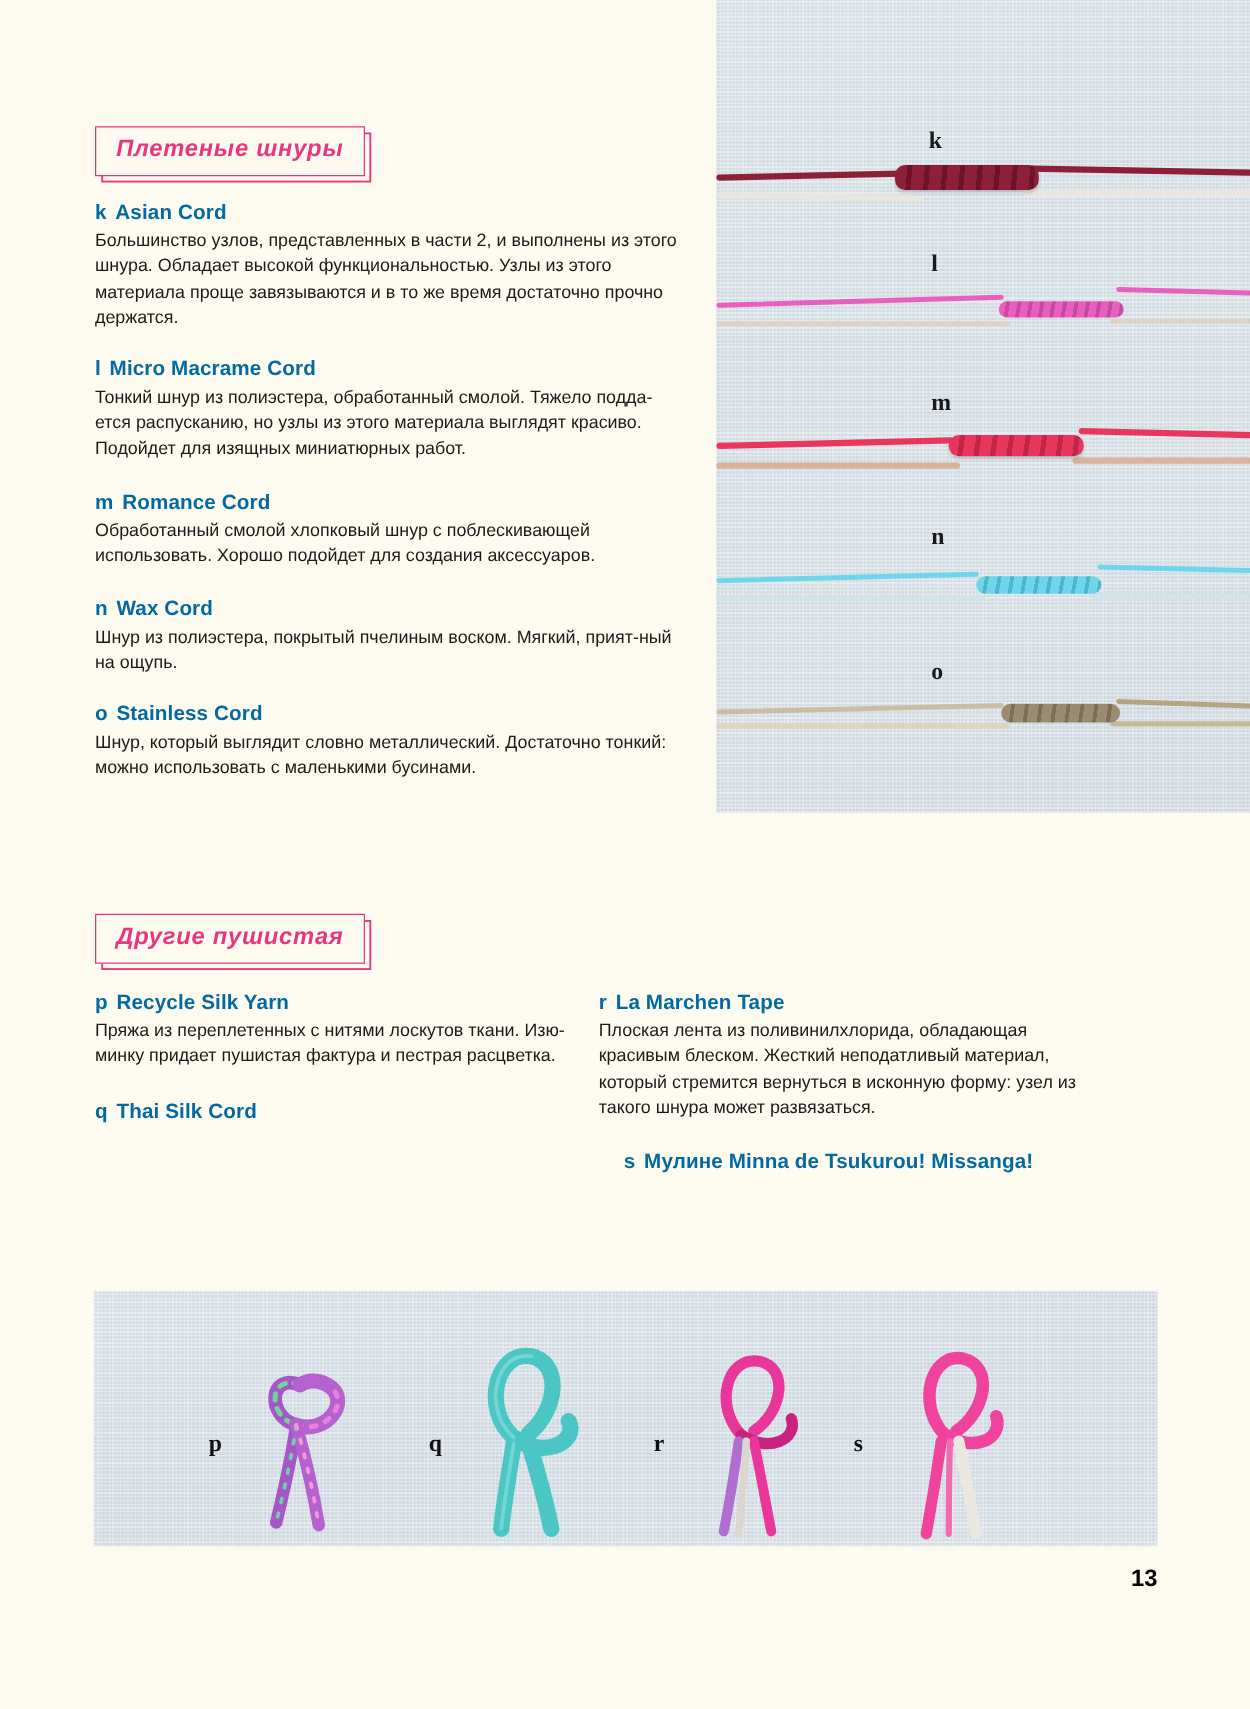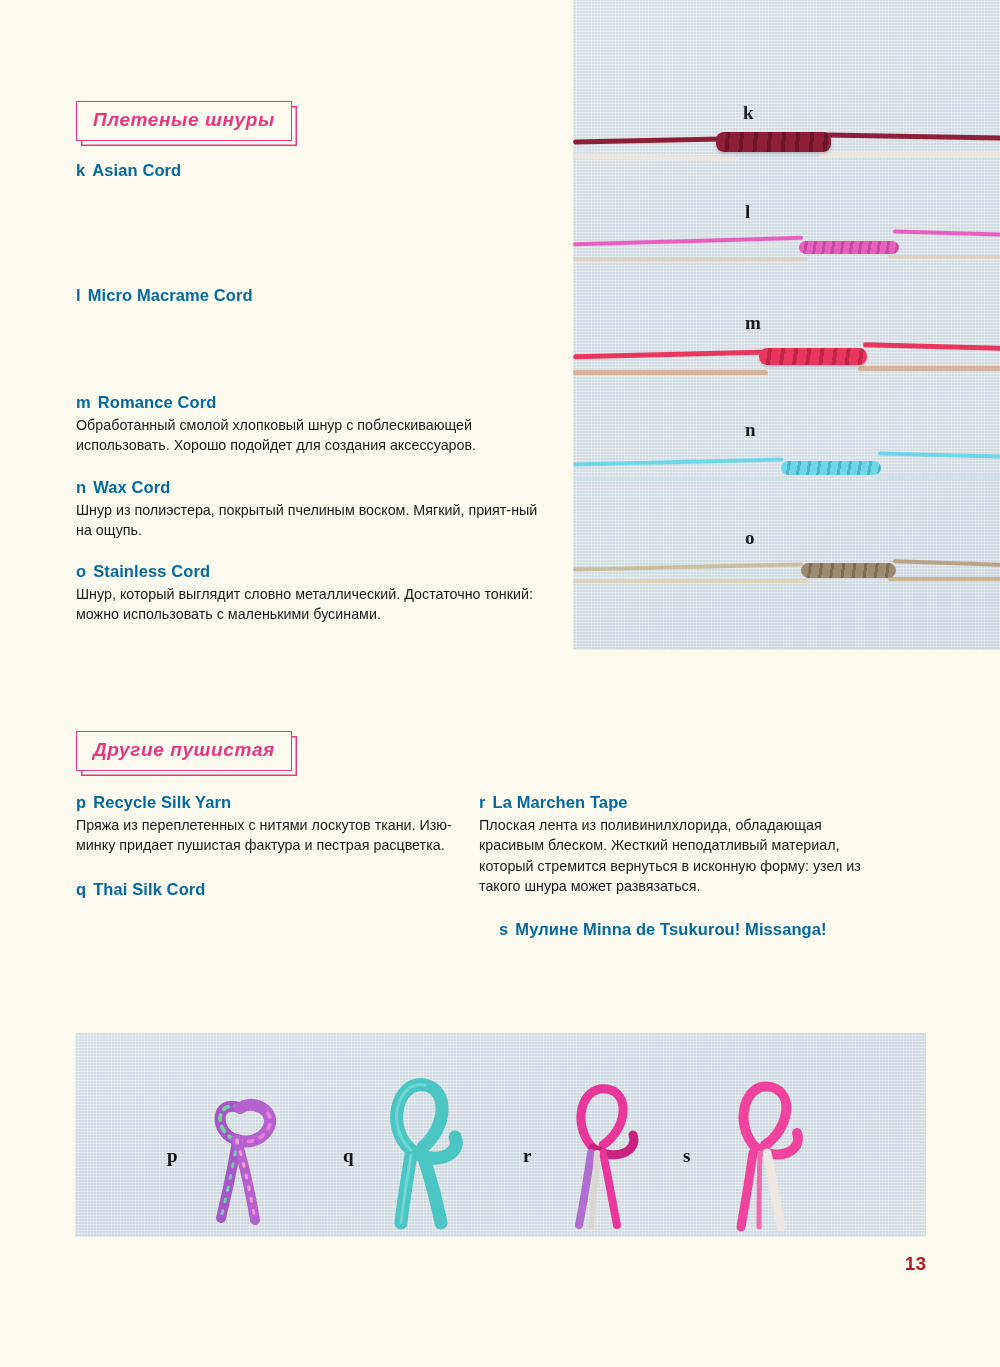--- a/index.html
+++ b/index.html
@@ -107,21 +107,21 @@
   }
 
   
   #page-number {
     position: absolute;
     right: 74px;
     top: 1253px;
     font-family: "Liberation Sans", sans-serif;
     font-weight: bold;
     font-size: 19px;
-    color: #b91c1c;
+    color: #000000;
   }
 </style>
 </head>
 <body>
 
 <div id="top-photo">
   <div class="linen"></div>
 
   <div class="cord-row" style="top:110px">
     <div class="cord-letter" style="left:170px; top:-8px">k</div>
@@ -170,26 +170,28 @@
 </div>
 
 <div class="section-title" style="left:76px; top:101px">
   <span>Плетеные шнуры</span>
 </div>
 
 <div class="entry" style="left:76px; top:161px; width:470px">
   <h3>
     <span class="ltr">k</span><span>Asian Cord</span>
   </h3>
+  <p>Большинство узлов, представленных в части 2, и выполнены из этого шнура. Обладает высокой функциональностью. Узлы из этого материала проще завязываются и в то же время достаточно прочно держатся.</p>
 </div>
 
 <div class="entry" style="left:76px; top:286px; width:470px">
   <h3>
     <span class="ltr">l</span><span>Micro Macrame Cord</span>
   </h3>
+  <p>Тонкий шнур из полиэстера, обработанный смолой. Тяжело подда-ется распусканию, но узлы из этого материала выглядят красиво. Подойдет для изящных миниатюрных работ.</p>
 </div>
 
 <div class="entry" style="left:76px; top:393px; width:470px">
   <h3>
     <span class="ltr">m</span><span>Romance Cord</span>
   </h3>
   <p>Обработанный смолой хлопковый шнур с поблескивающей использовать. Хорошо подойдет для создания аксессуаров.</p>
 </div>
 
 <div class="entry" style="left:76px; top:478px; width:470px">

